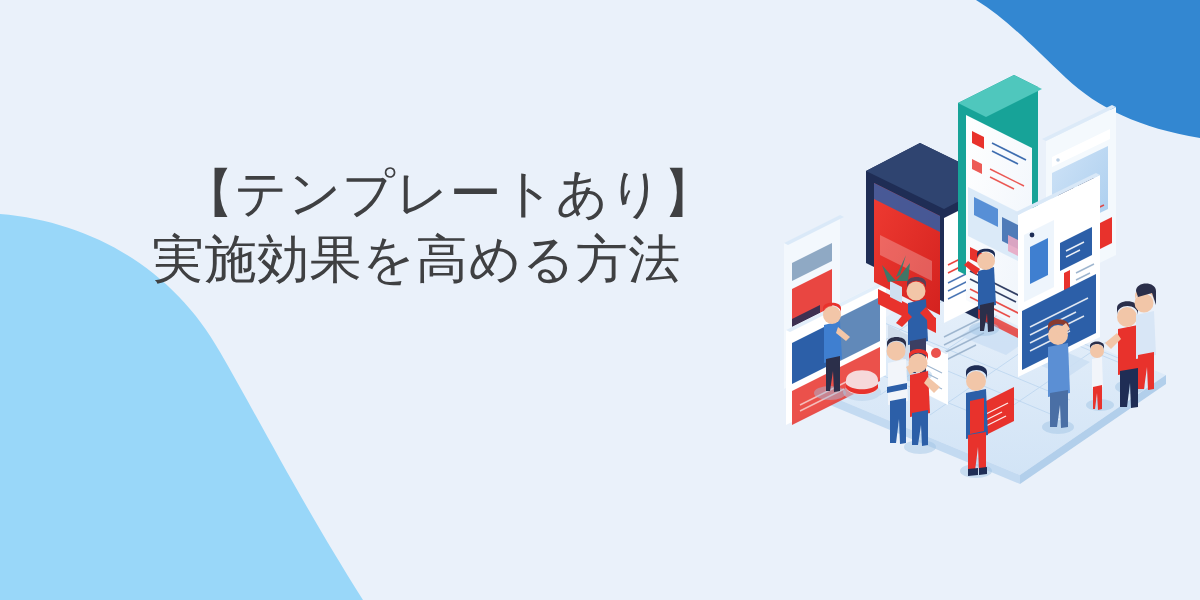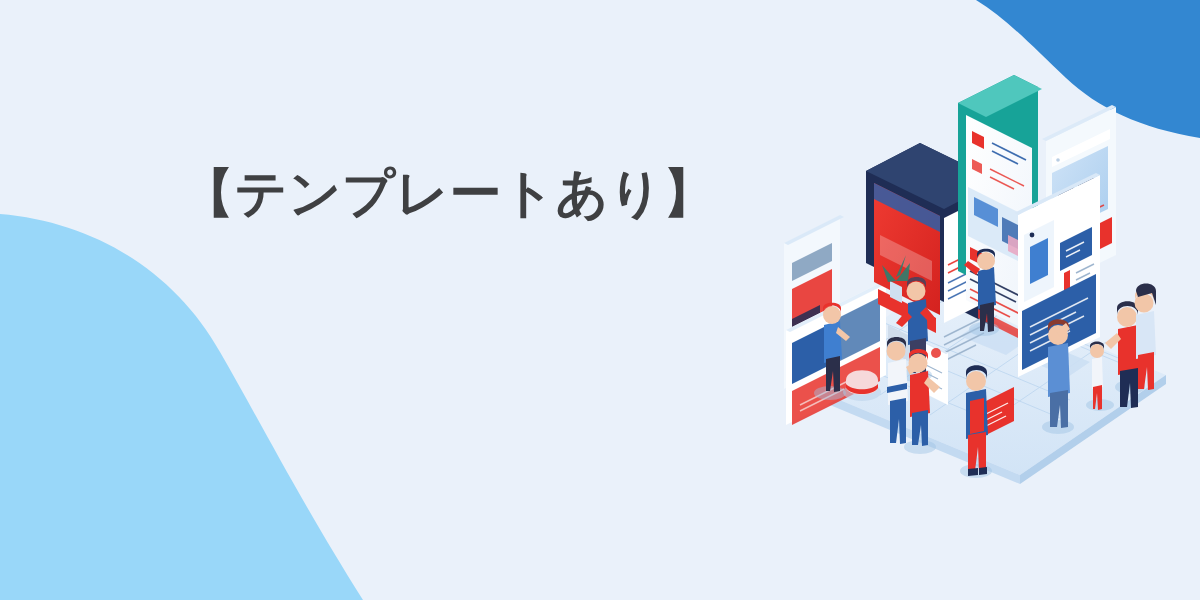--- a/index.html
+++ b/index.html
@@ -24,21 +24,21 @@
     z-index:2;
   }
   #illus-svg { width:100%; height:100%; display:block; }
   #headline {
     position:absolute;
     left:152px; top:160px;
     z-index:3;
     width:660px;
   }
   .hl-line {
-    font-weight:700;
+    font-weight:400;
     font-size:52px;
     line-height:66px;
     letter-spacing:0.5px;
     color:#3f4042;
     white-space:nowrap;
   }
   .hl-line.l1 { padding-left:30px; }
 </style>
 </head>
 <body>
@@ -353,15 +353,16 @@
         <path d="M365,226 C365,215 384,215 384,226 L384,220 C384,212 365,212 365,220 Z" fill="#f2c6a8"></path>
         <path d="M366,216 C366,206 386,206 386,216 L386,230 L382,218 L368,222 Z" fill="#2b2f4a"></path>
       </g>
 
       </g>
     </svg>
   </div>
 
   <div id="headline">
     <div class="hl-line l1">【テンプレートあり】</div>
+    <div class="hl-line l3">実施効果を高める方法</div>
   </div>
 
 </div>
 
 </body></html>

